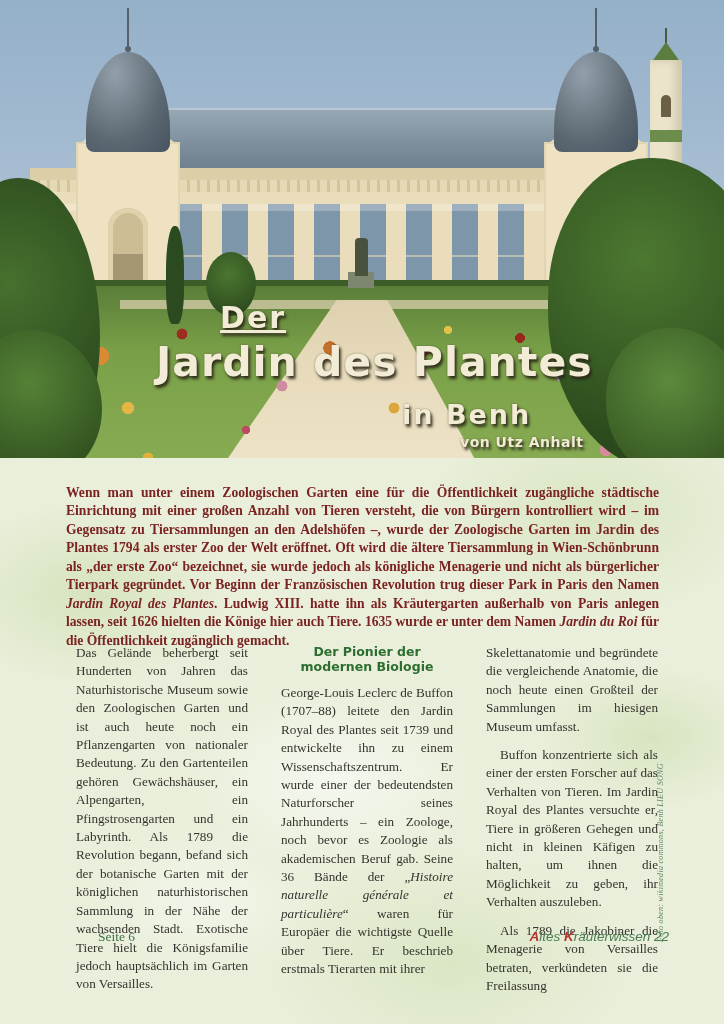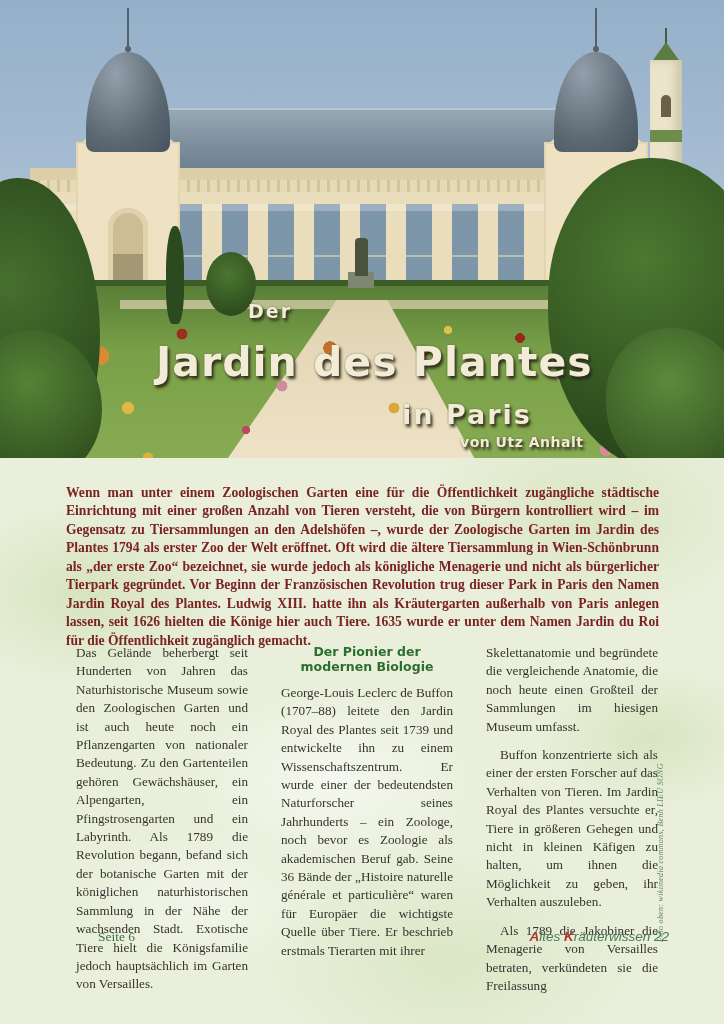--- a/index.html
+++ b/index.html
@@ -88,35 +88,35 @@
     radial-gradient(circle 9px at 690px 98px, #e6e0cc 60%, transparent 62%),
     radial-gradient(circle 8px at 32px 64px, #8f7fb0 60%, transparent 62%),
     radial-gradient(circle 7px at 246px 140px, #b84a62 60%, transparent 62%),
     radial-gradient(circle 8px at 560px 86px, #c7b2d6 60%, transparent 62%),
     radial-gradient(circle 10px at 606px 160px, #d8899e 60%, transparent 62%),
     radial-gradient(circle 7px at 448px 40px, #e2c04a 60%, transparent 62%);}
   
   .title-overlay{position:absolute;left:0;top:0;width:724px;height:458px;pointer-events:none;}
   .title-overlay span{position:absolute;font-family:"DejaVu Sans",sans-serif;font-weight:bold;color:#f2ecd6;
     text-shadow:2px 3px 3px rgba(42,38,22,.9), 0 0 2px rgba(70,60,35,.6);white-space:nowrap;}
-  .t-der{left:248px;top:300px;font-size:19px;letter-spacing:2px;}
+  .t-der{left:220px;top:300px;font-size:30px;letter-spacing:2px;text-decoration:underline;}
   .t-main{left:156px;top:338px;font-size:41px;letter-spacing:1px;}
   .t-sub{left:402px;top:399px;font-size:27px;letter-spacing:2px;}
   .t-by{left:460px;top:434px;width:200px;text-align:left;font-size:14px;letter-spacing:.5px;
     text-shadow:1px 1px 2px rgba(42,38,22,.95);}
   
   .intro{position:absolute;left:66px;top:470px;width:593px;
     font-weight:bold;font-size:13.6px;line-height:18.5px;color:#7b2322;text-align:justify;}
   .cols{position:absolute;left:66px;top:634px;width:603px;display:flex;gap:13px;}
   .col{width:192px;font-size:13.2px;line-height:18.4px;color:#34342e;text-align:justify;}
   .col p{margin:10px;}
   .col .indent{text-indent:14px;}
   .col-heading{font-family:"DejaVu Sans",sans-serif;font-weight:bold;font-size:12.5px;
     color:#2c6e2f;margin:4px 0 12px 0;text-align:center;line-height:15px;}
-  .italic{}
+  .italic{font-style:italic;}
   .credit{position:absolute;left:656px;top:742px;height:200px;
     writing-mode:vertical-rl;transform:rotate(180deg);
     font-style:italic;font-size:8px;letter-spacing:.3px;color:#5f8566;white-space:nowrap;}
   
   .footer{position:absolute;left:66px;top:929px;width:603px;display:flex;justify-content:space-between;
     font-size:13.5px;}
   .f-left{color:#3e6e49;margin-left:32px;}
   .f-right{font-family:Liberation Sans, sans-serif;font-style:italic;color:#4a7b52;}
   .f-right .init{color:#b5342c;font-weight:bold;}
 </style>
@@ -166,21 +166,21 @@
     <div class="tree tree-2"></div>
     <div class="tree tree-3"></div>
     <div class="tree tree-4"></div>
     <div class="tree-cypress"></div>
     <div class="tree tree-5"></div>
   </div>
 
   <div class="title-overlay">
     <span class="t-der">Der</span>
     <span class="t-main">Jardin des Plantes</span>
-    <span class="t-sub">in Paris</span>
+    <span class="t-sub">in Benh</span>
     <span class="t-by">von Utz Anhalt</span>
   </div>
 
   <p class="intro"><span>Wenn man unter einem Zoologischen Garten eine für die Öffentlichkeit zugängliche städtische Einrichtung mit einer großen Anzahl von Tieren versteht, die von Bürgern kontrolliert wird – im Gegensatz zu Tiersammlungen an den Adelshöfen –, wurde der Zoologische Garten im Jardin des Plantes 1794 als erster Zoo der Welt eröffnet. Oft wird die ältere Tiersammlung in Wien-Schönbrunn als „der erste Zoo“ bezeichnet, sie wurde jedoch als königliche Menagerie und nicht als bürgerlicher Tierpark gegründet. Vor Beginn der Französischen Revolution trug dieser Park in Paris den Namen </span><span class="italic">Jardin Royal des Plantes</span><span>. Ludwig XIII. hatte ihn als Kräutergarten außerhalb von Paris anlegen lassen, seit 1626 hielten die Könige hier auch Tiere. 1635 wurde er unter dem Namen </span><span class="italic">Jardin du Roi</span><span> für die Öffentlichkeit zugänglich gemacht.</span></p>
 
   <div class="cols">
     <div class="col">
       <p>Das Gelände beherbergt seit Hunderten von Jahren das Naturhistorische Museum sowie den Zoologischen Garten und ist auch heute noch ein Pflanzengarten von nationaler Bedeutung. Zu den Gartenteilen gehören Gewächshäuser, ein Alpengarten, ein Pfingstrosengarten und ein Labyrinth. Als 1789 die Revolution begann, befand sich der botanische Garten mit der königlichen naturhistorischen Sammlung in der Nähe der wachsenden Stadt. Exotische Tiere hielt die Königsfamilie jedoch hauptsächlich im Garten von Versailles.</p>
     </div>
     <div class="col">

